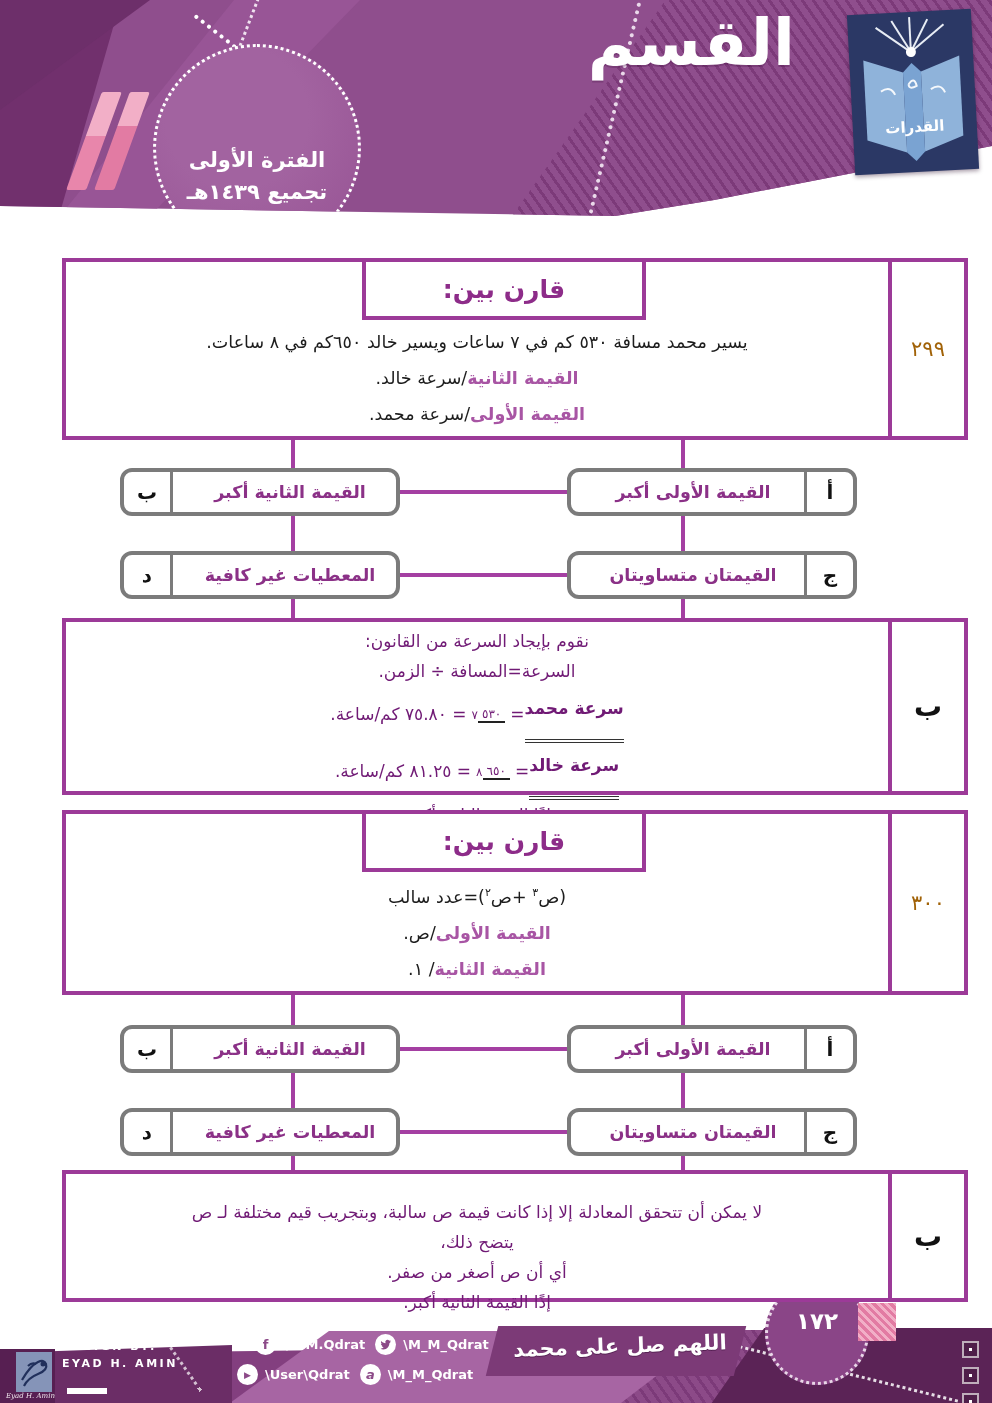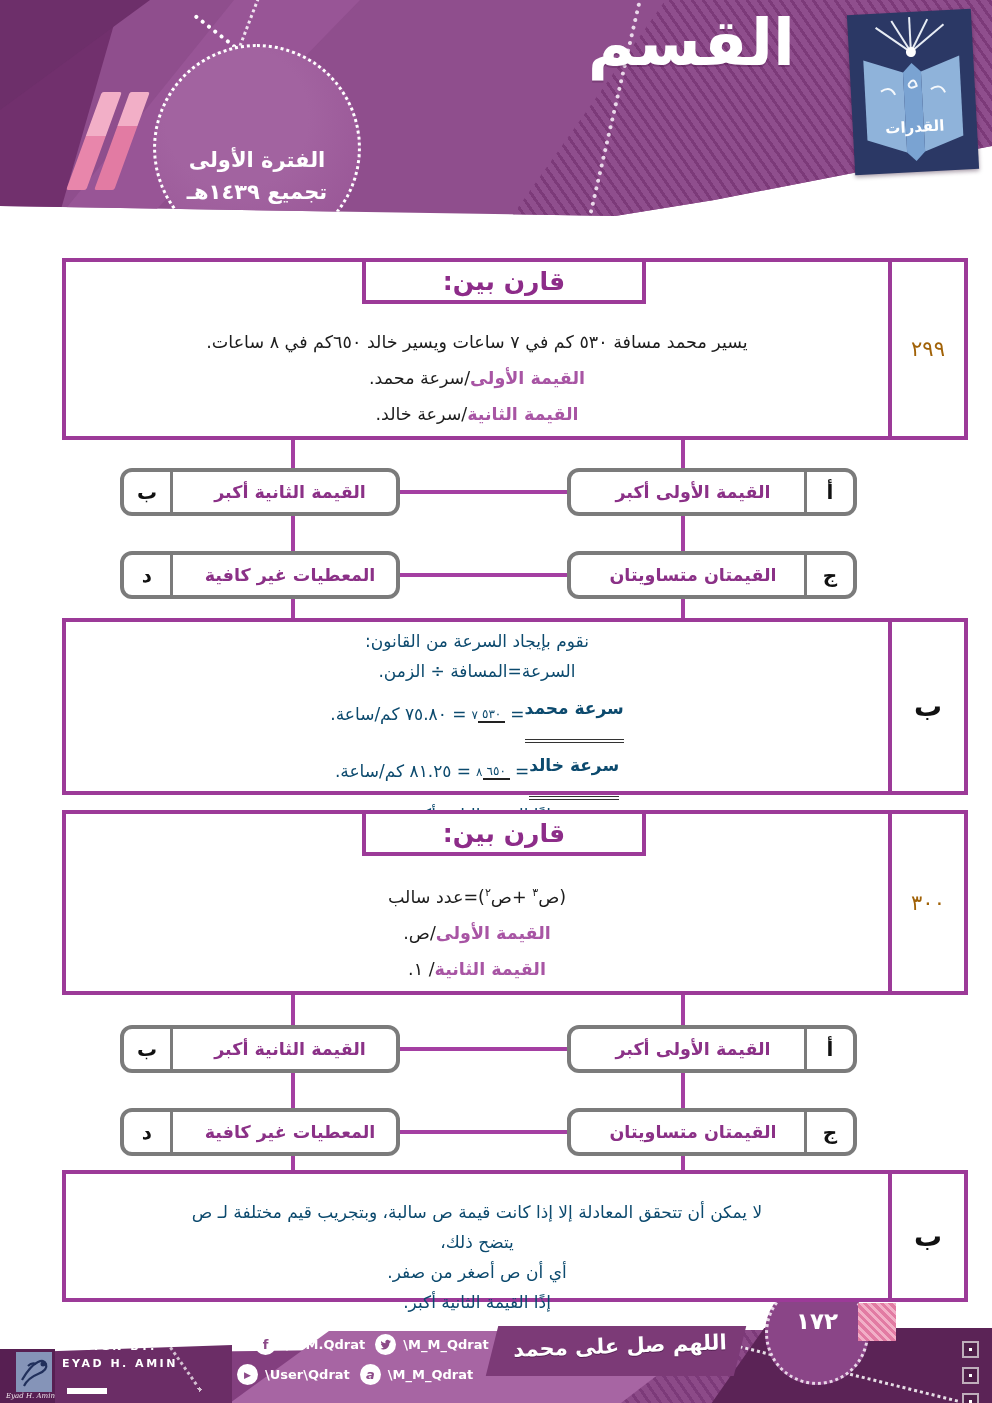--- a/index.html
+++ b/index.html
@@ -37,29 +37,29 @@
 
   
   .box{position:absolute;left:62px;width:906px;background:#fff;border:4px solid #9c3a98;
     box-sizing:border-box;z-index:5;}
   #q1{top:258px;height:182px;} #a1{top:618px;height:177px;}
   #q2{top:810px;height:185px;} #a2{top:1170px;height:132px;}
   .sidecol{position:absolute;top:0;right:0;bottom:0;width:72px;border-left:4px solid #9c3a98;
     display:flex;align-items:center;justify-content:center;}
   .qnum{font-size:21px;color:#a16207;}
   .ansletter{font-size:28px;font-weight:bold;color:#111;}
-  .ctitle{position:absolute;top:-4px;left:296px;width:284px;height:46px;background:#fff;
+  .ctitle{position:absolute;top:-4px;left:296px;width:284px;height:62px;background:#fff;
     border:4px solid #9c3a98;box-sizing:border-box;display:flex;align-items:center;
     justify-content:center;font-size:25px;font-weight:bold;color:#8d2c89;direction:rtl;}
   .qcontent{position:absolute;left:8px;right:84px;top:54px;bottom:4px;display:flex;
     flex-direction:column;align-items:center;justify-content:flex-end;direction:rtl;
     font-size:17.5px;color:#1d1d1d;line-height:36px;text-align:center;}
   .acontent{position:absolute;left:8px;right:84px;top:2px;bottom:2px;display:flex;
     flex-direction:column;align-items:center;justify-content:center;direction:rtl;
-    font-size:17px;color:#0c4a6e;line-height:30px;text-align:left;margin-top:42px;}
+    font-size:17px;color:#701a75;line-height:30px;text-align:left;margin-top:42px;}
   .plabel{color:#a855a4;font-weight:bold;}
   .uname{border-bottom:4px double #333;padding-bottom:9px;font-weight:bold;}
   .frac{display:inline-flex;flex-direction:row;align-items:center;font-size:12px;
     line-height:1.2;margin:0 5px;vertical-align:middle;transform:translateY(1px);}
   .frac .fn{border-bottom:2px solid #222;padding:0 4px;}
   sup{font-size:11px;}
   .mline{line-height:44px;display:flex;align-items:center;direction:rtl;}
 
   
   .vline{position:absolute;width:4px;background:#a43fa2;z-index:2;}
@@ -166,22 +166,22 @@
 
   <div class="box" id="q1">
     <div class="sidecol">
       <span class="qnum">٢٩٩</span>
     </div>
     <div class="ctitle">
       <span>قارن بين:</span>
     </div>
     <div class="qcontent">
       <div>يسير محمد مسافة ٥٣٠ كم في ٧ ساعات ويسير خالد ٦٥٠كم في ٨ ساعات.</div>
+      <div><span class="plabel">القيمة الثانية</span><span>/سرعة خالد.</span></div>
       <div><span class="plabel">القيمة الأولى</span><span>/سرعة محمد.</span></div>
-      <div><span class="plabel">القيمة الثانية</span><span>/سرعة خالد.</span></div>
     </div>
   </div>
 
   <div class="vline" style="left:291px;top:440px;height:178px;"></div>
   <div class="vline" style="left:681px;top:440px;height:178px;"></div>
   <div class="hline" style="left:400px;top:490px;width:167px;"></div>
   <div class="hline" style="left:400px;top:573px;width:167px;"></div>
 
   <div class="opt" style="left:567px;top:468px;width:290px;">
     <div class="txt">القيمة الأولى أكبر</div>

